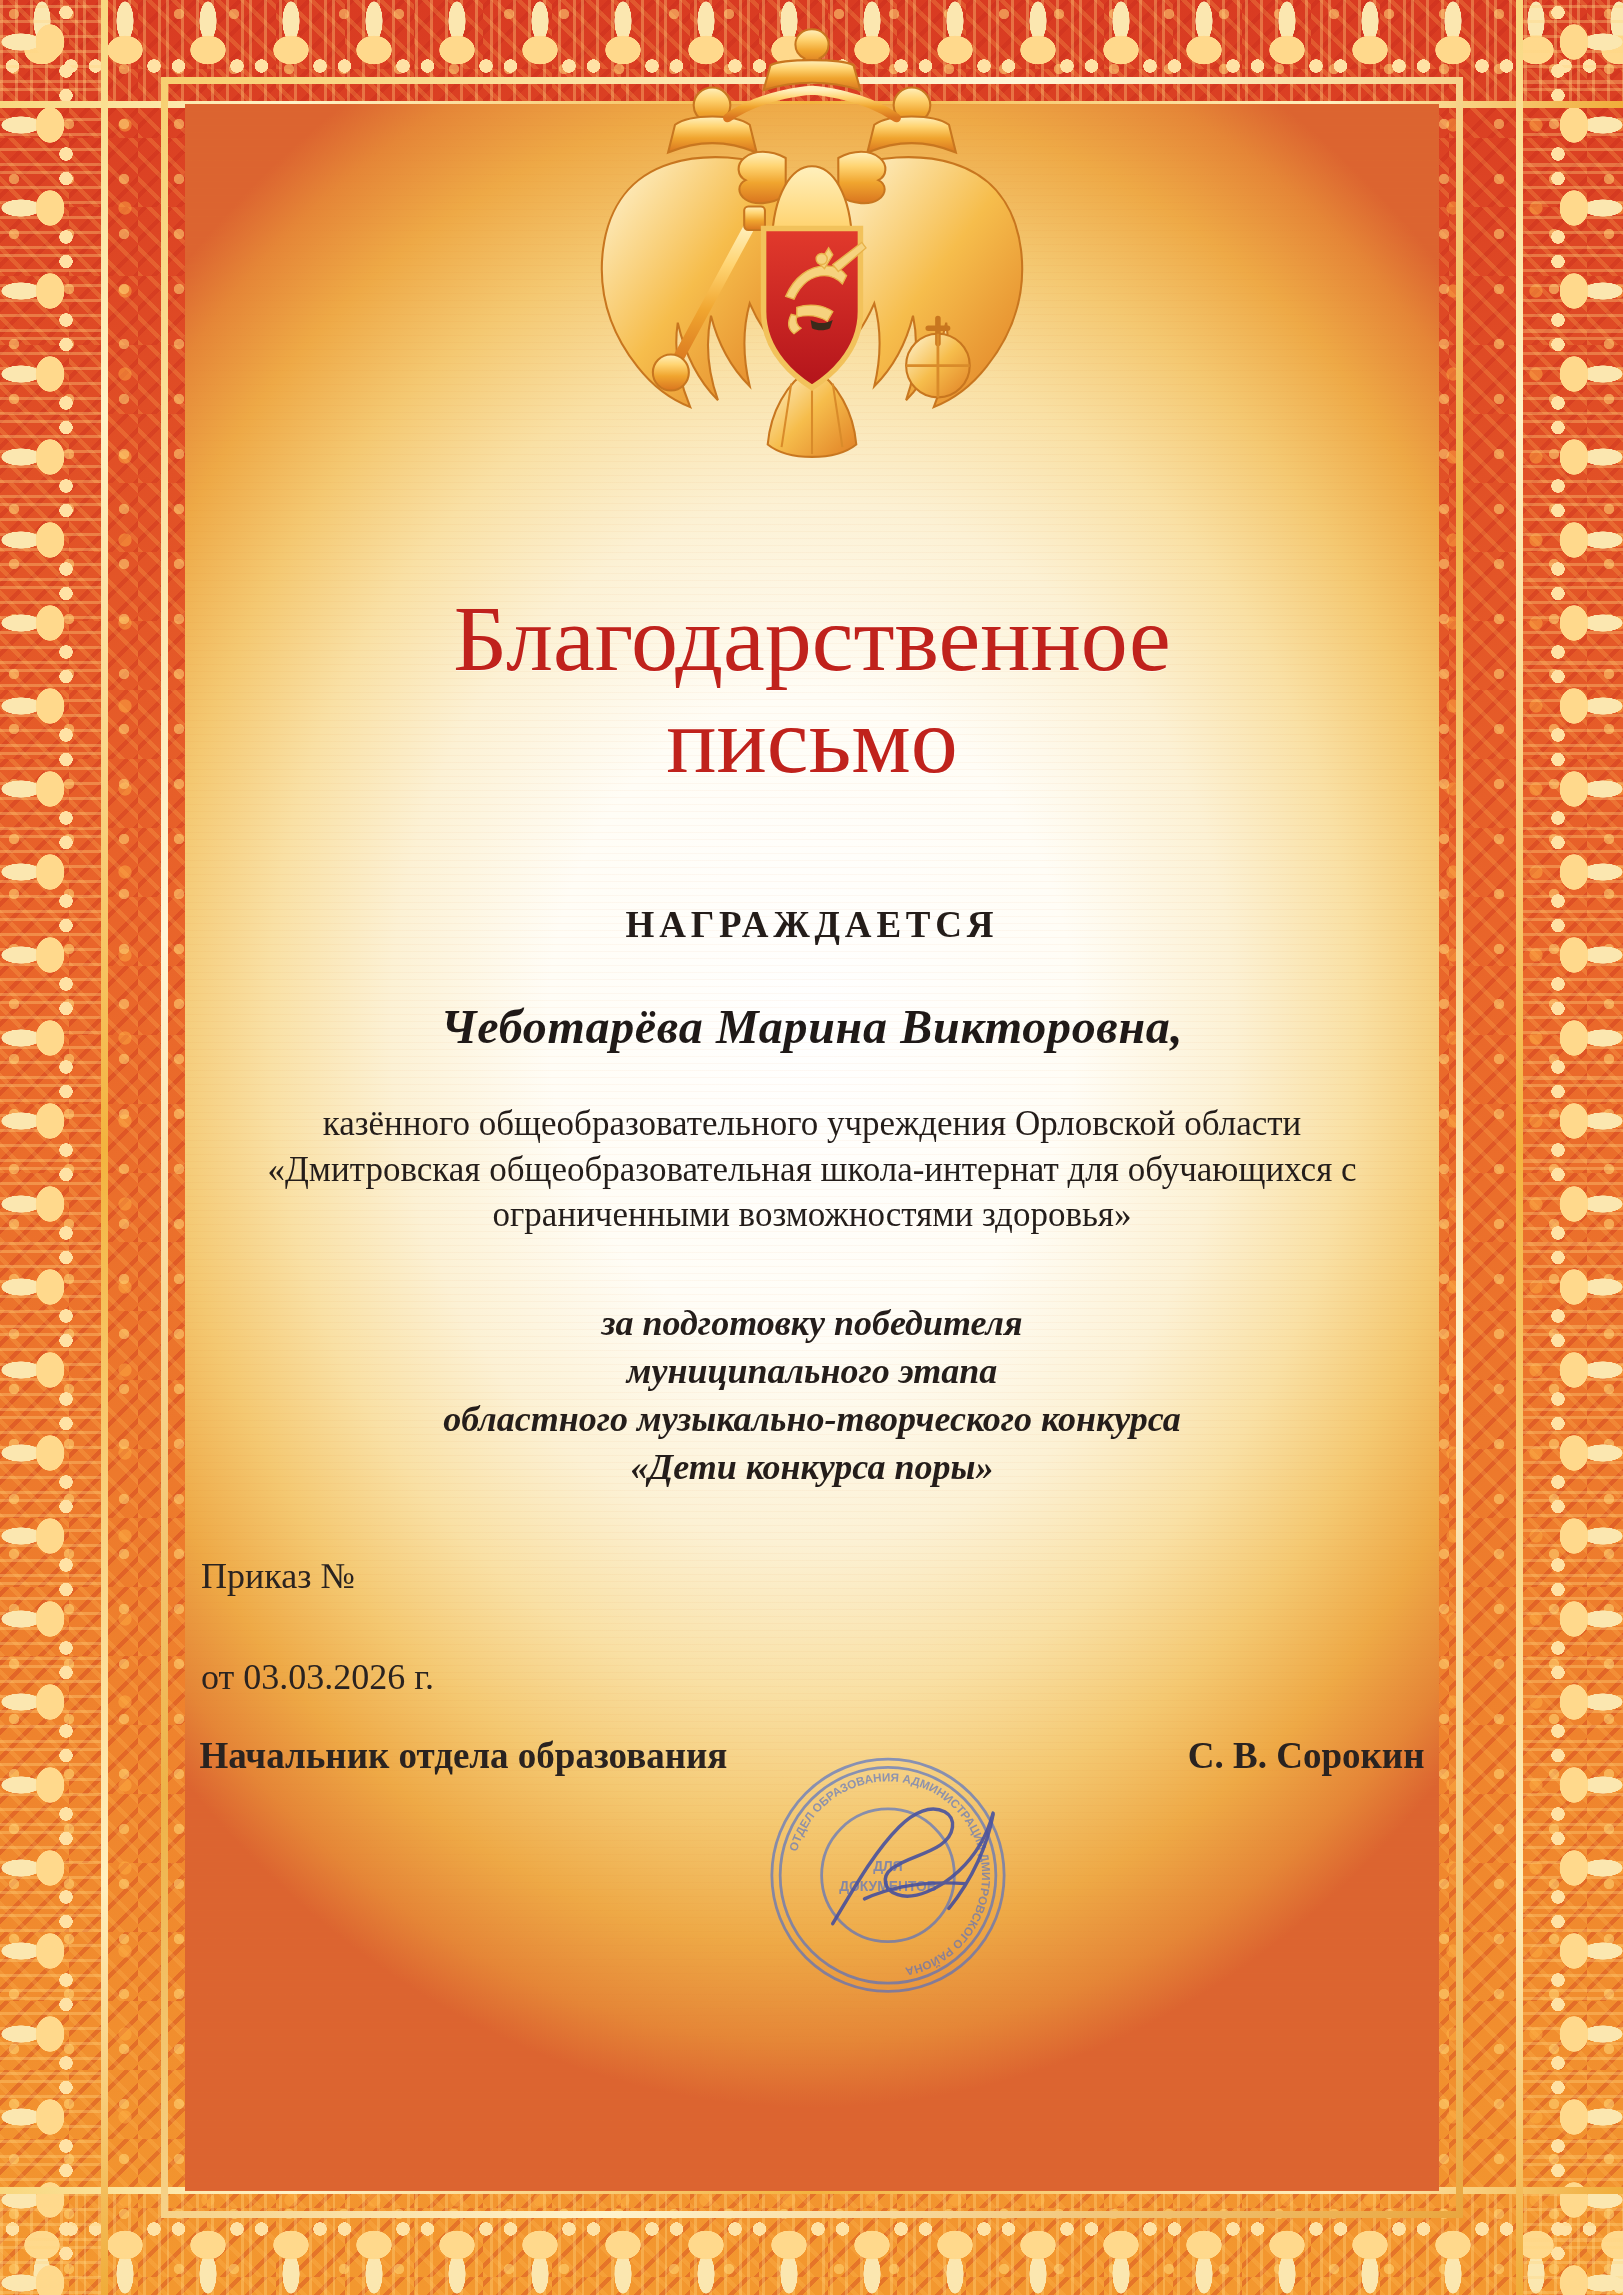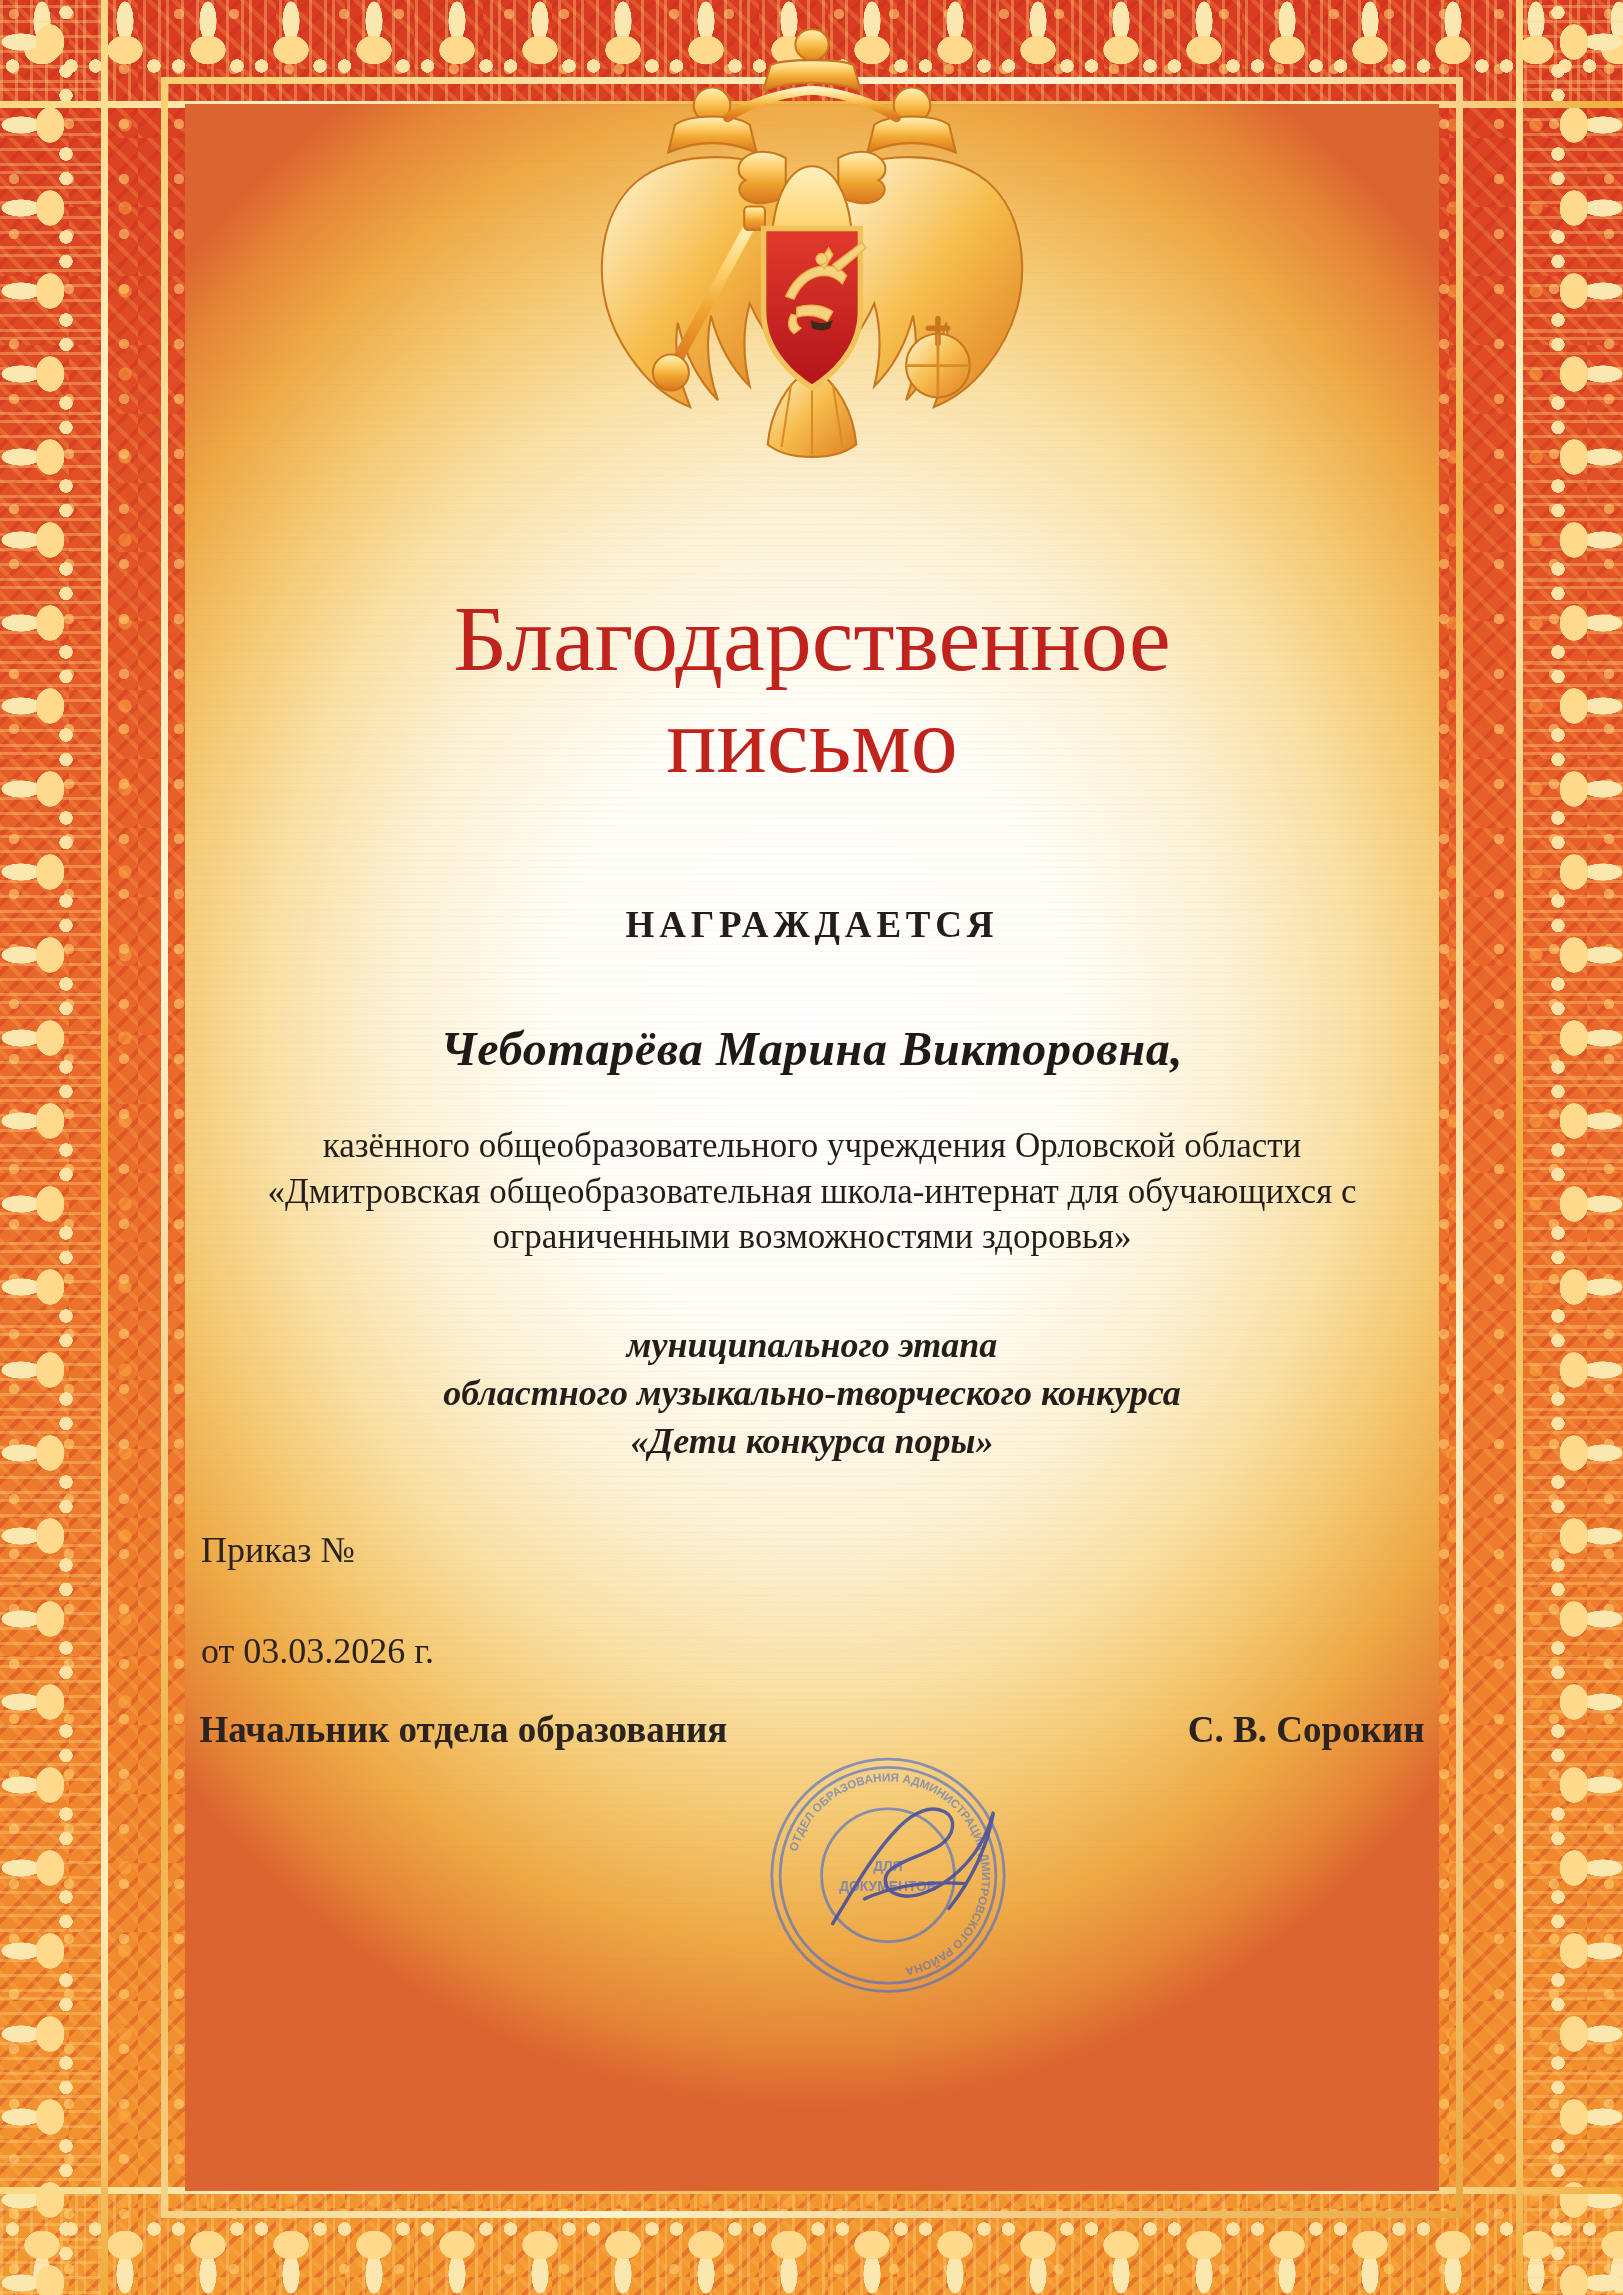--- a/index.html
+++ b/index.html
@@ -142,21 +142,21 @@
 
   .awarded-label {
     margin-top: 112px;
     font-size: 37px;
     font-weight: bold;
     letter-spacing: 4.8px;
     color: #241d1a;
   }
 
   .recipient {
-    margin-top: 75px;
+    margin-top: 53px;
     font-size: 48px;
     font-weight: bold;
     font-style: italic;
     letter-spacing: 0.7px;
     color: #1f1917;
   }
 
   .org-block {
     margin-top: 47px;
     font-size: 35px;
@@ -325,20 +325,21 @@
 
     <div class="recipient">Чеботарёва  Марина  Викторовна,</div>
 
     <div class="org-block">
       <span class="line">казённого общеобразовательного учреждения Орловской области</span>
       <span class="line">«Дмитровская общеобразовательная школа-интернат для обучающихся с</span>
       <span class="line">ограниченными возможностями здоровья»</span>
     </div>
 
     <div class="reason-block">
+      <span class="line">за подготовку победителя</span>
       <span class="line">муниципального этапа</span>
       <span class="line">областного музыкально-творческого конкурса</span>
       <span class="line">«Дети конкурса поры»</span>
     </div>
 
     <div class="order-row">
       <span>Приказ №</span>
       <span>от 03.03.2026 г.</span>
     </div>
 

